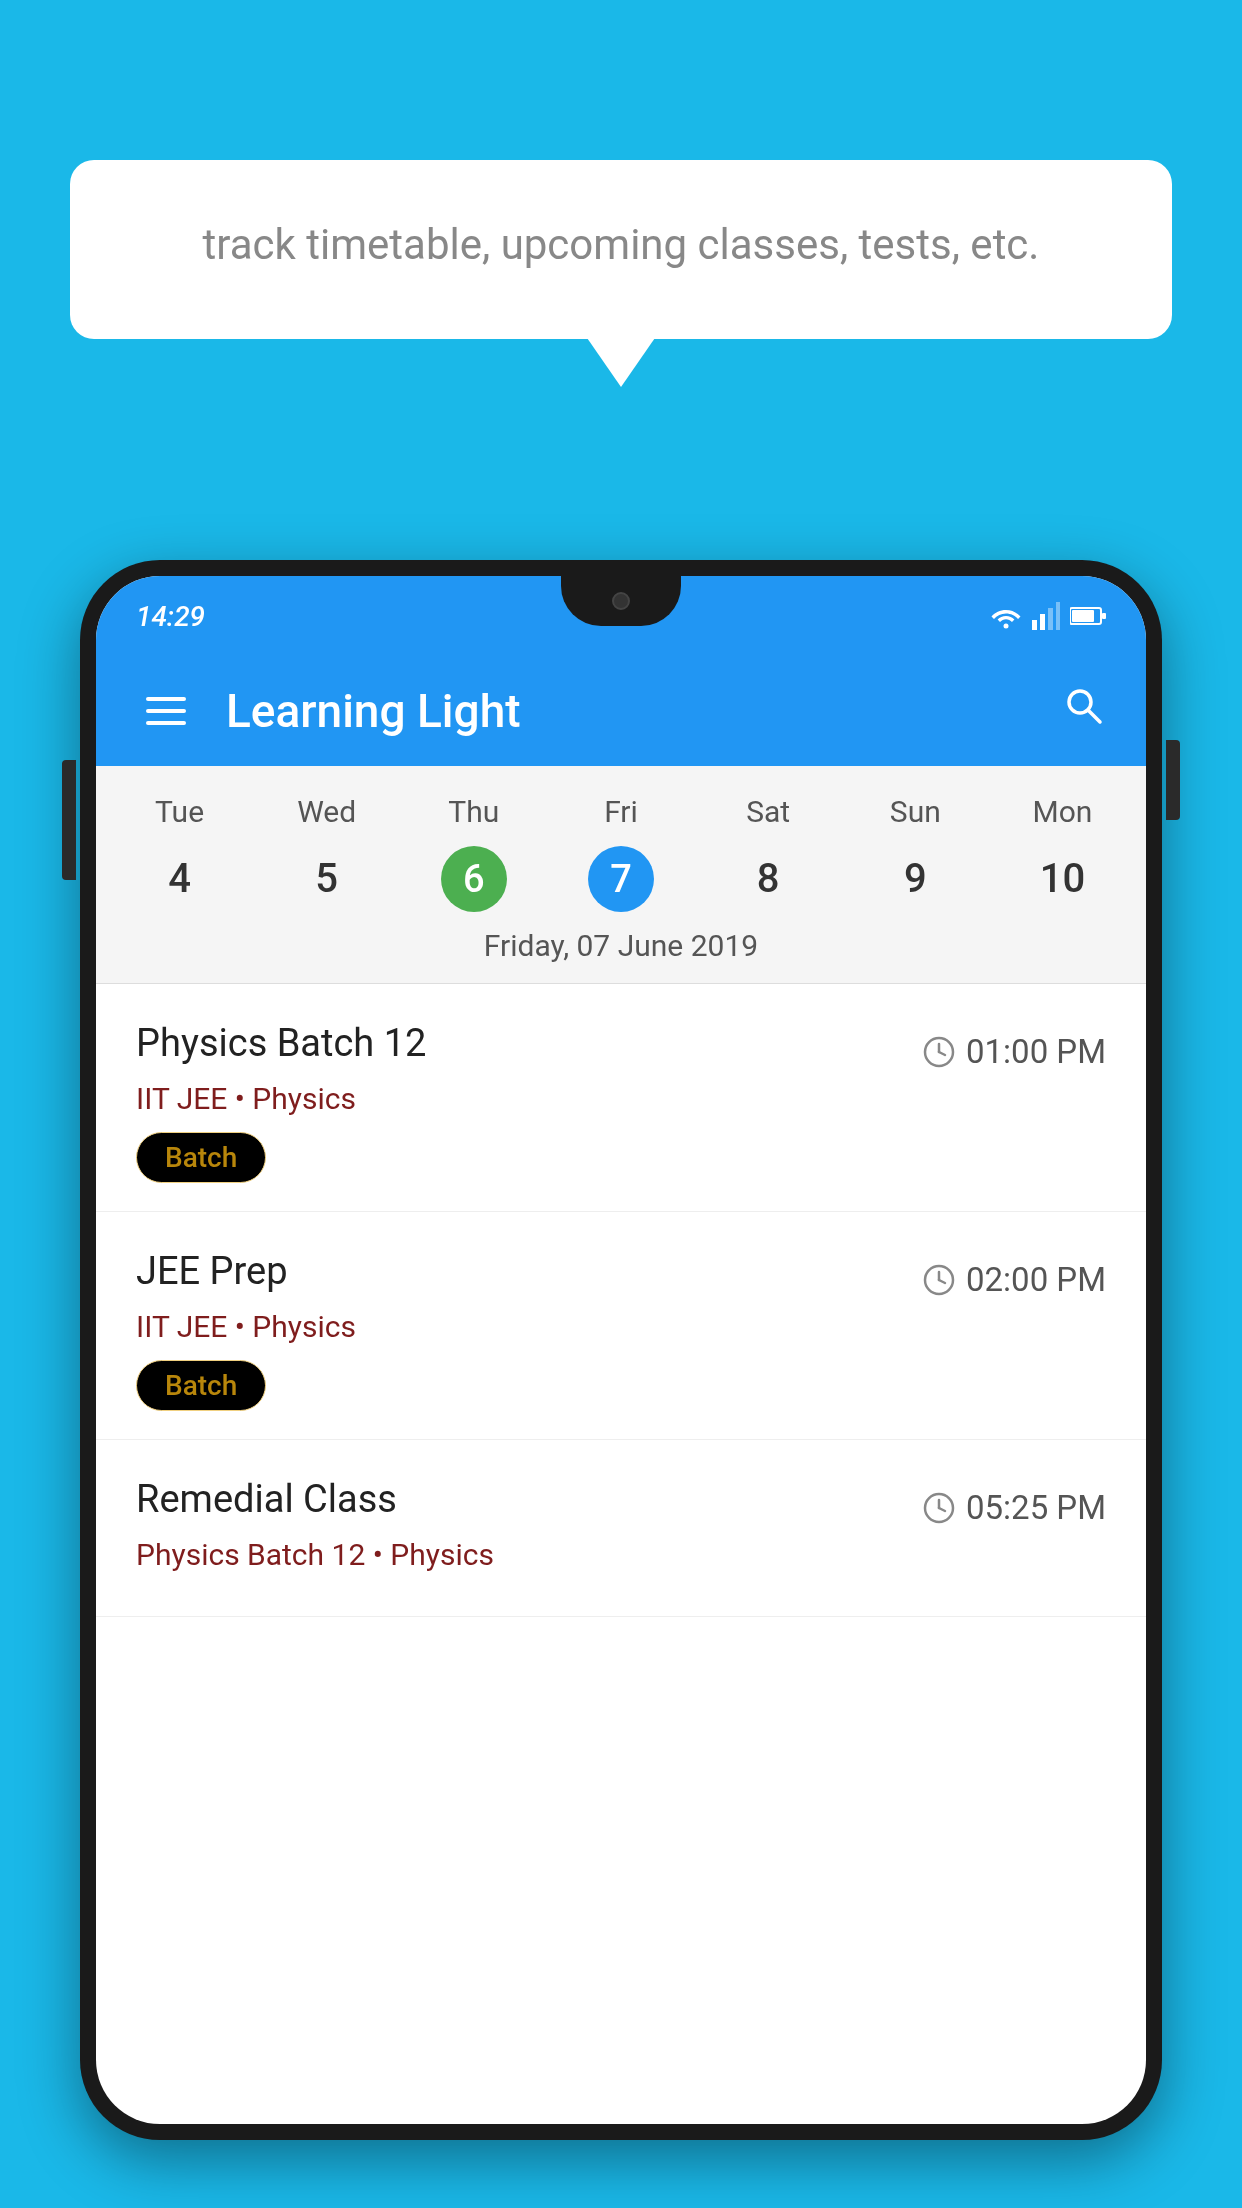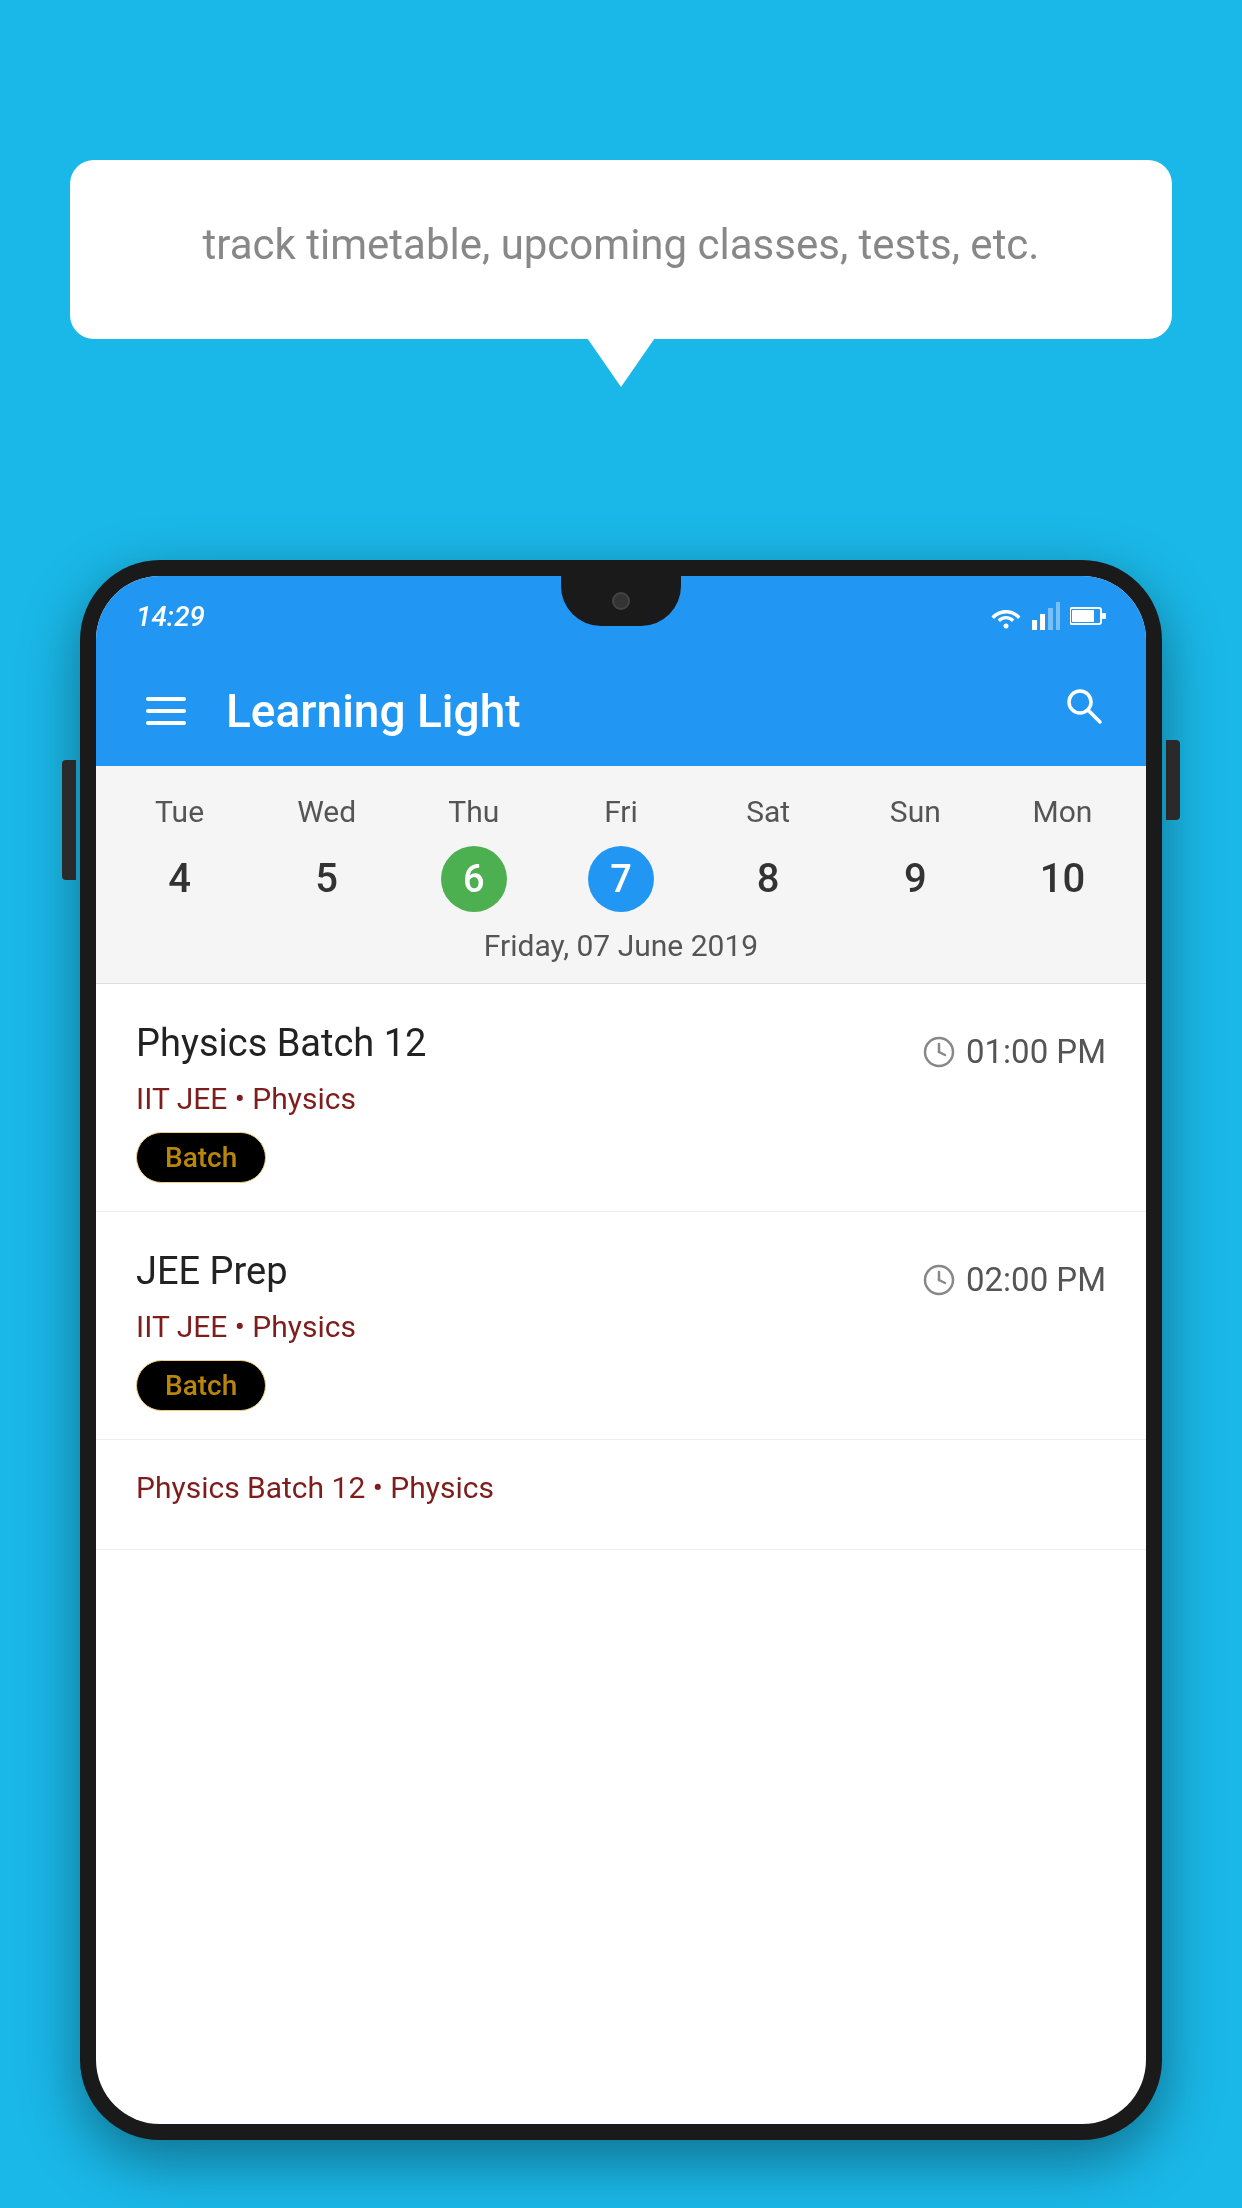--- a/index.html
+++ b/index.html
@@ -419,20 +419,31 @@
                 <line x1="17" y1="17" x2="23" y2="20" stroke="#888" stroke-width="2.5" stroke-linecap="round"></line>
               </svg>
               <span>02:00 PM</span>
             </div>
           </div>
           <div class="class-subtitle">IIT JEE • Physics</div>
           <span class="batch-tag">Batch</span>
         </div>
 
         <div class="class-item">
+          <div class="class-item-top">
+            <span class="class-name">Remedial Class</span>
+            <div class="class-time">
+              <svg width="34" height="34" viewBox="0 0 34 34">
+                <circle cx="17" cy="17" r="14" fill="none" stroke="#888" stroke-width="2.5"></circle>
+                <line x1="17" y1="9" x2="17" y2="17" stroke="#888" stroke-width="2.5" stroke-linecap="round"></line>
+                <line x1="17" y1="17" x2="23" y2="20" stroke="#888" stroke-width="2.5" stroke-linecap="round"></line>
+              </svg>
+              <span>05:25 PM</span>
+            </div>
+          </div>
           <div class="class-subtitle">Physics Batch 12 • Physics</div>
         </div>
 
       </div>
 
     </div>
   </div>
 </div>
 
 </body></html>

